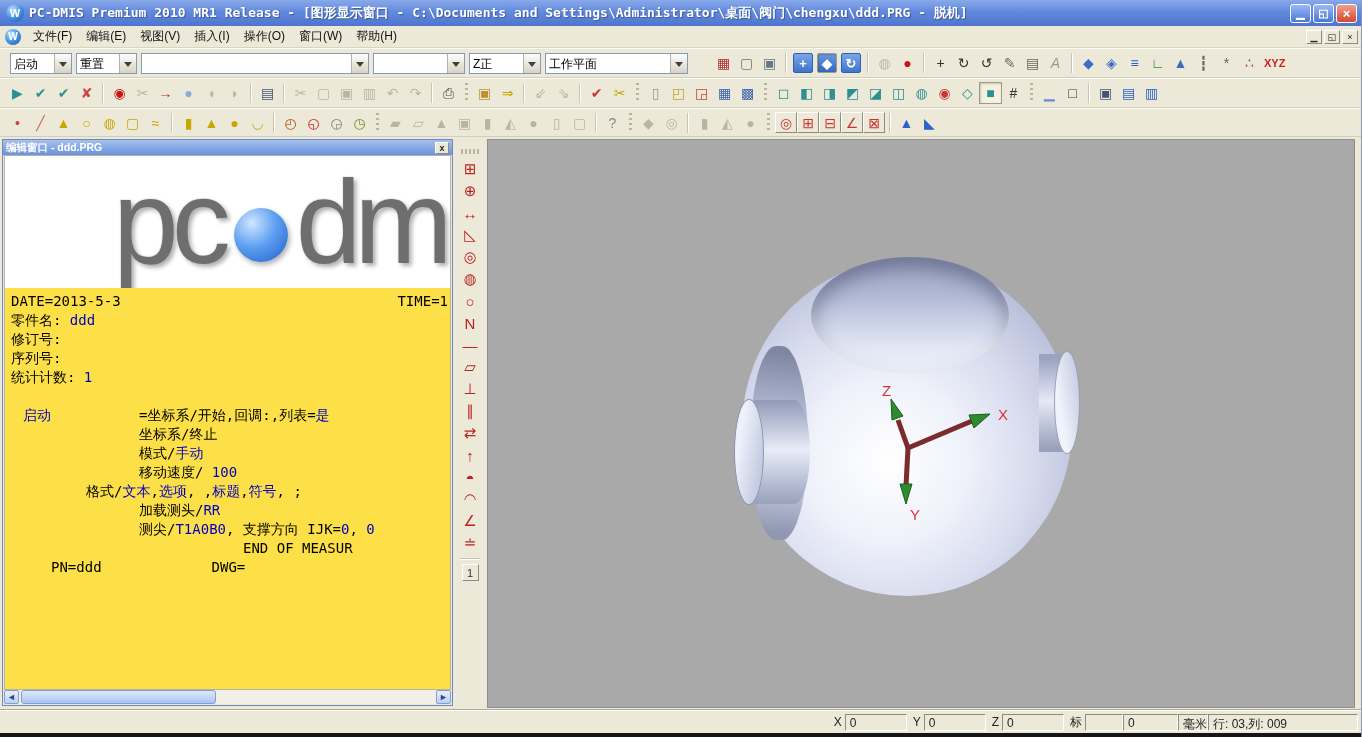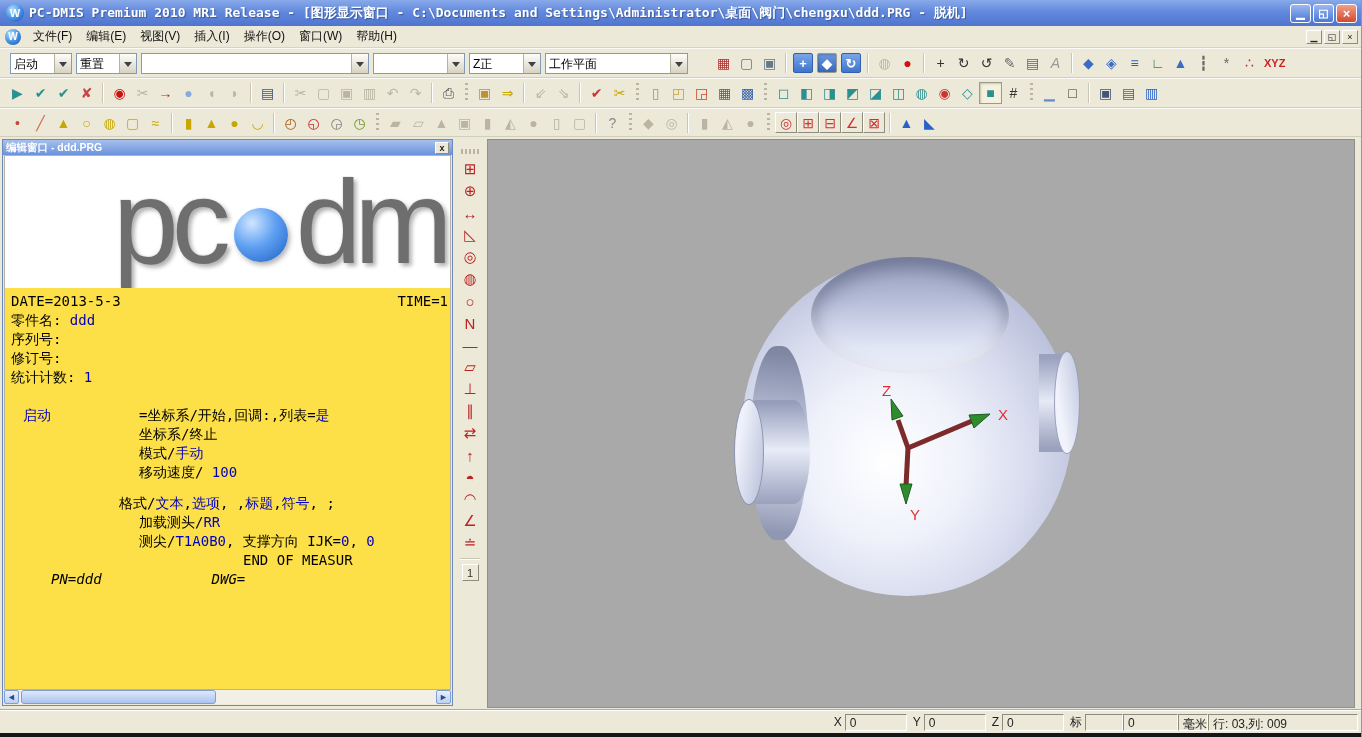--- a/index.html
+++ b/index.html
@@ -382,33 +382,33 @@
       </div>
       <div class="ed-body">
         <div class="logo">
           <span class="lg">pc</span>
           <span class="ball"></span>
           <span class="lg">dm</span>
         </div>
         <div class="code">
             <div class="cl" style="padding-left: 6px;"><span class="right">TIME=1</span><span>DATE=2013-5-3</span></div>
             <div class="cl" style="padding-left: 6px;"><span>零件名: </span><span class="b">ddd</span></div>
+            <div class="cl" style="padding-left: 6px;"><span>修订号:</span></div>
             <div class="cl" style="padding-left: 6px;"><span>序列号:</span></div>
-            <div class="cl" style="padding-left: 6px;"><span>修订号:</span></div>
             <div class="cl" style="padding-left: 6px;"><span>统计计数: </span><span class="b">1</span></div>
             <div class="cl" style="padding-left: 6px;"><span></span></div>
             <div class="cl" style="padding-left: 18px;"><span class="b">启动</span><span class="gap" style="width: 88px;"></span><span>=坐标系/开始,回调:,列表=</span><span class="b">是</span></div>
             <div class="cl" style="padding-left: 134px;"><span>坐标系/终止</span></div>
             <div class="cl" style="padding-left: 134px;"><span>模式/</span><span class="b">手动</span></div>
             <div class="cl" style="padding-left: 134px;"><span>移动速度/ </span><span class="b">100</span></div>
-            <div class="cl" style="padding-left: 114px; margin-top: 12px;"><span>格式/</span><span class="b">文本</span><span>,</span><span class="b">选项</span><span>, ,</span><span class="b">标题</span><span>,</span><span class="b">符号</span><span>, ;</span></div>
+            <div class="cl" style="padding-left: 81px;"><span>格式/</span><span class="b">文本</span><span>,</span><span class="b">选项</span><span>, ,</span><span class="b">标题</span><span>,</span><span class="b">符号</span><span>, ;</span></div>
             <div class="cl" style="padding-left: 134px;"><span>加载测头/</span><span class="b">RR</span></div>
             <div class="cl" style="padding-left: 134px;"><span>测尖/</span><span class="b">T1A0B0</span><span>, 支撑方向 IJK=</span><span class="b">0</span><span>, </span><span class="b">0</span></div>
             <div class="cl" style="padding-left: 238px;"><span>END OF MEASUR</span></div>
-            <div class="cl" style="padding-left: 46px; font-style: italic;"><span>PN=ddd</span><span class="gap" style="width: 110px;"></span><span>DWG=</span></div>
+            <div class="cl" style="padding-left: 46px;"><span>PN=ddd</span><span class="gap" style="width: 110px;"></span><span>DWG=</span></div>
           </div>
       </div>
       <div class="hscroll">
         <div class="hs-btn">◄</div>
         <div class="hs-track">
           <div class="hs-thumb"></div>
         </div>
         <div class="hs-btn">►</div>
       </div>
     </div>

